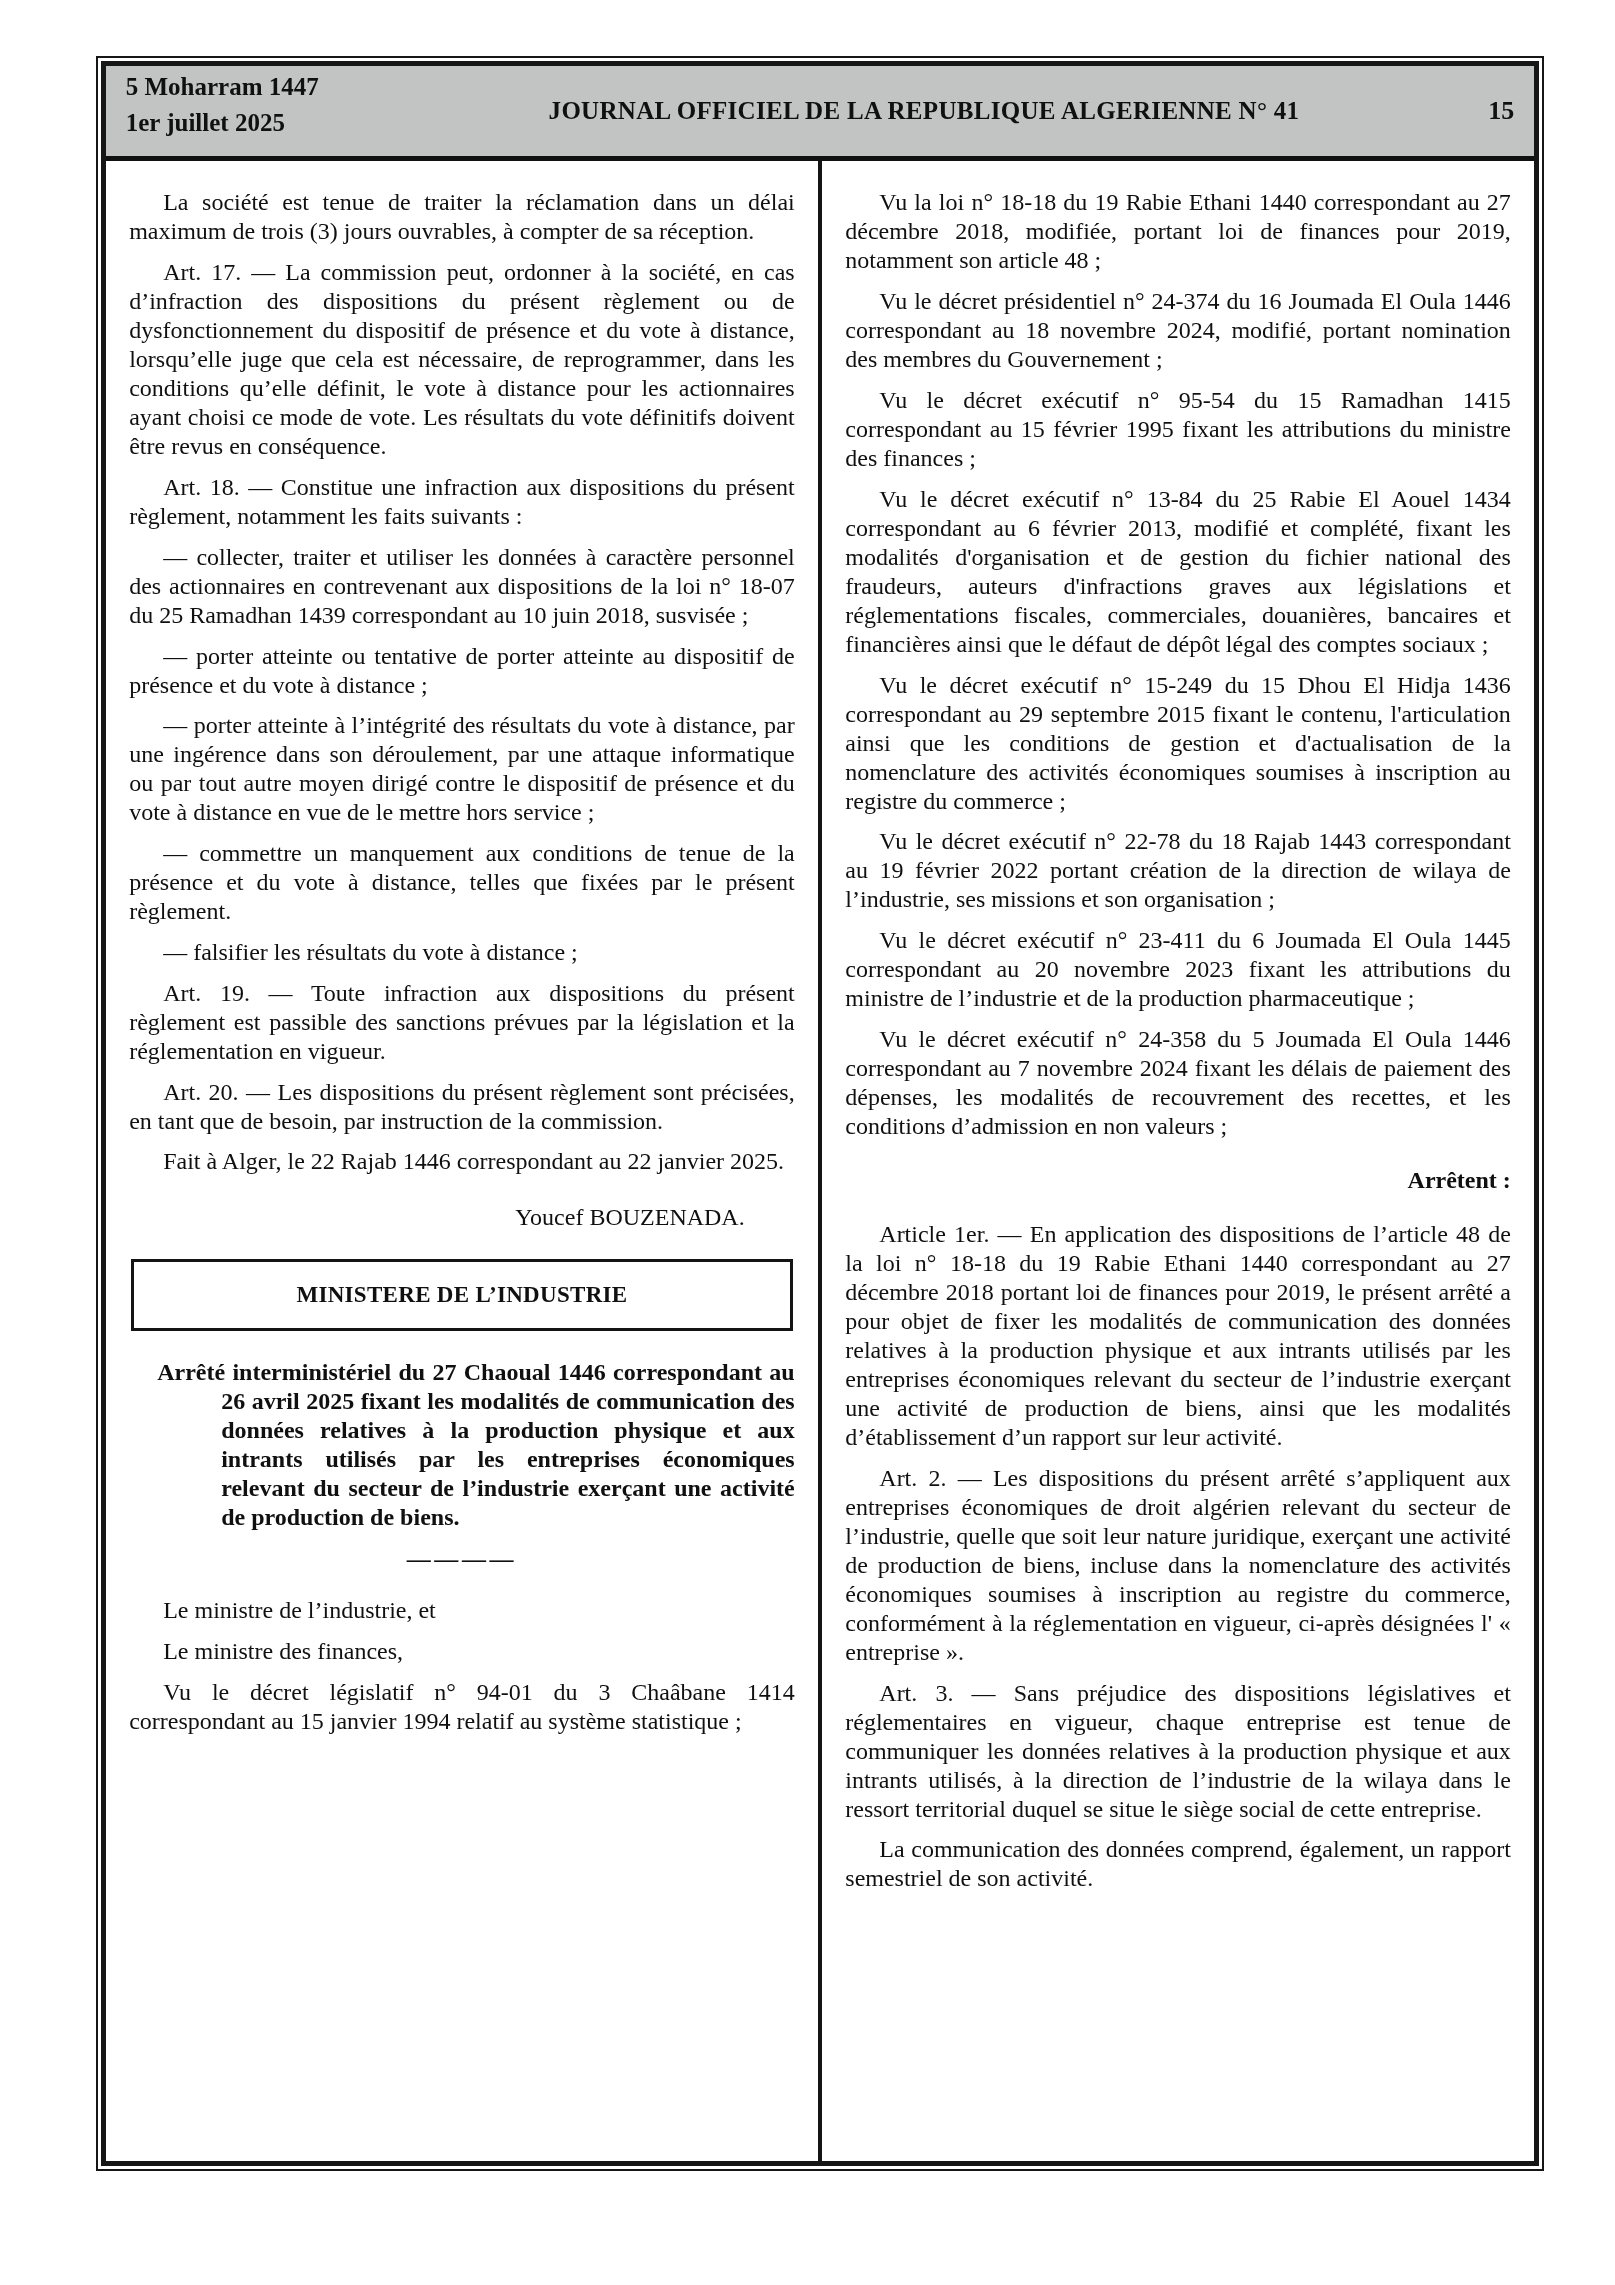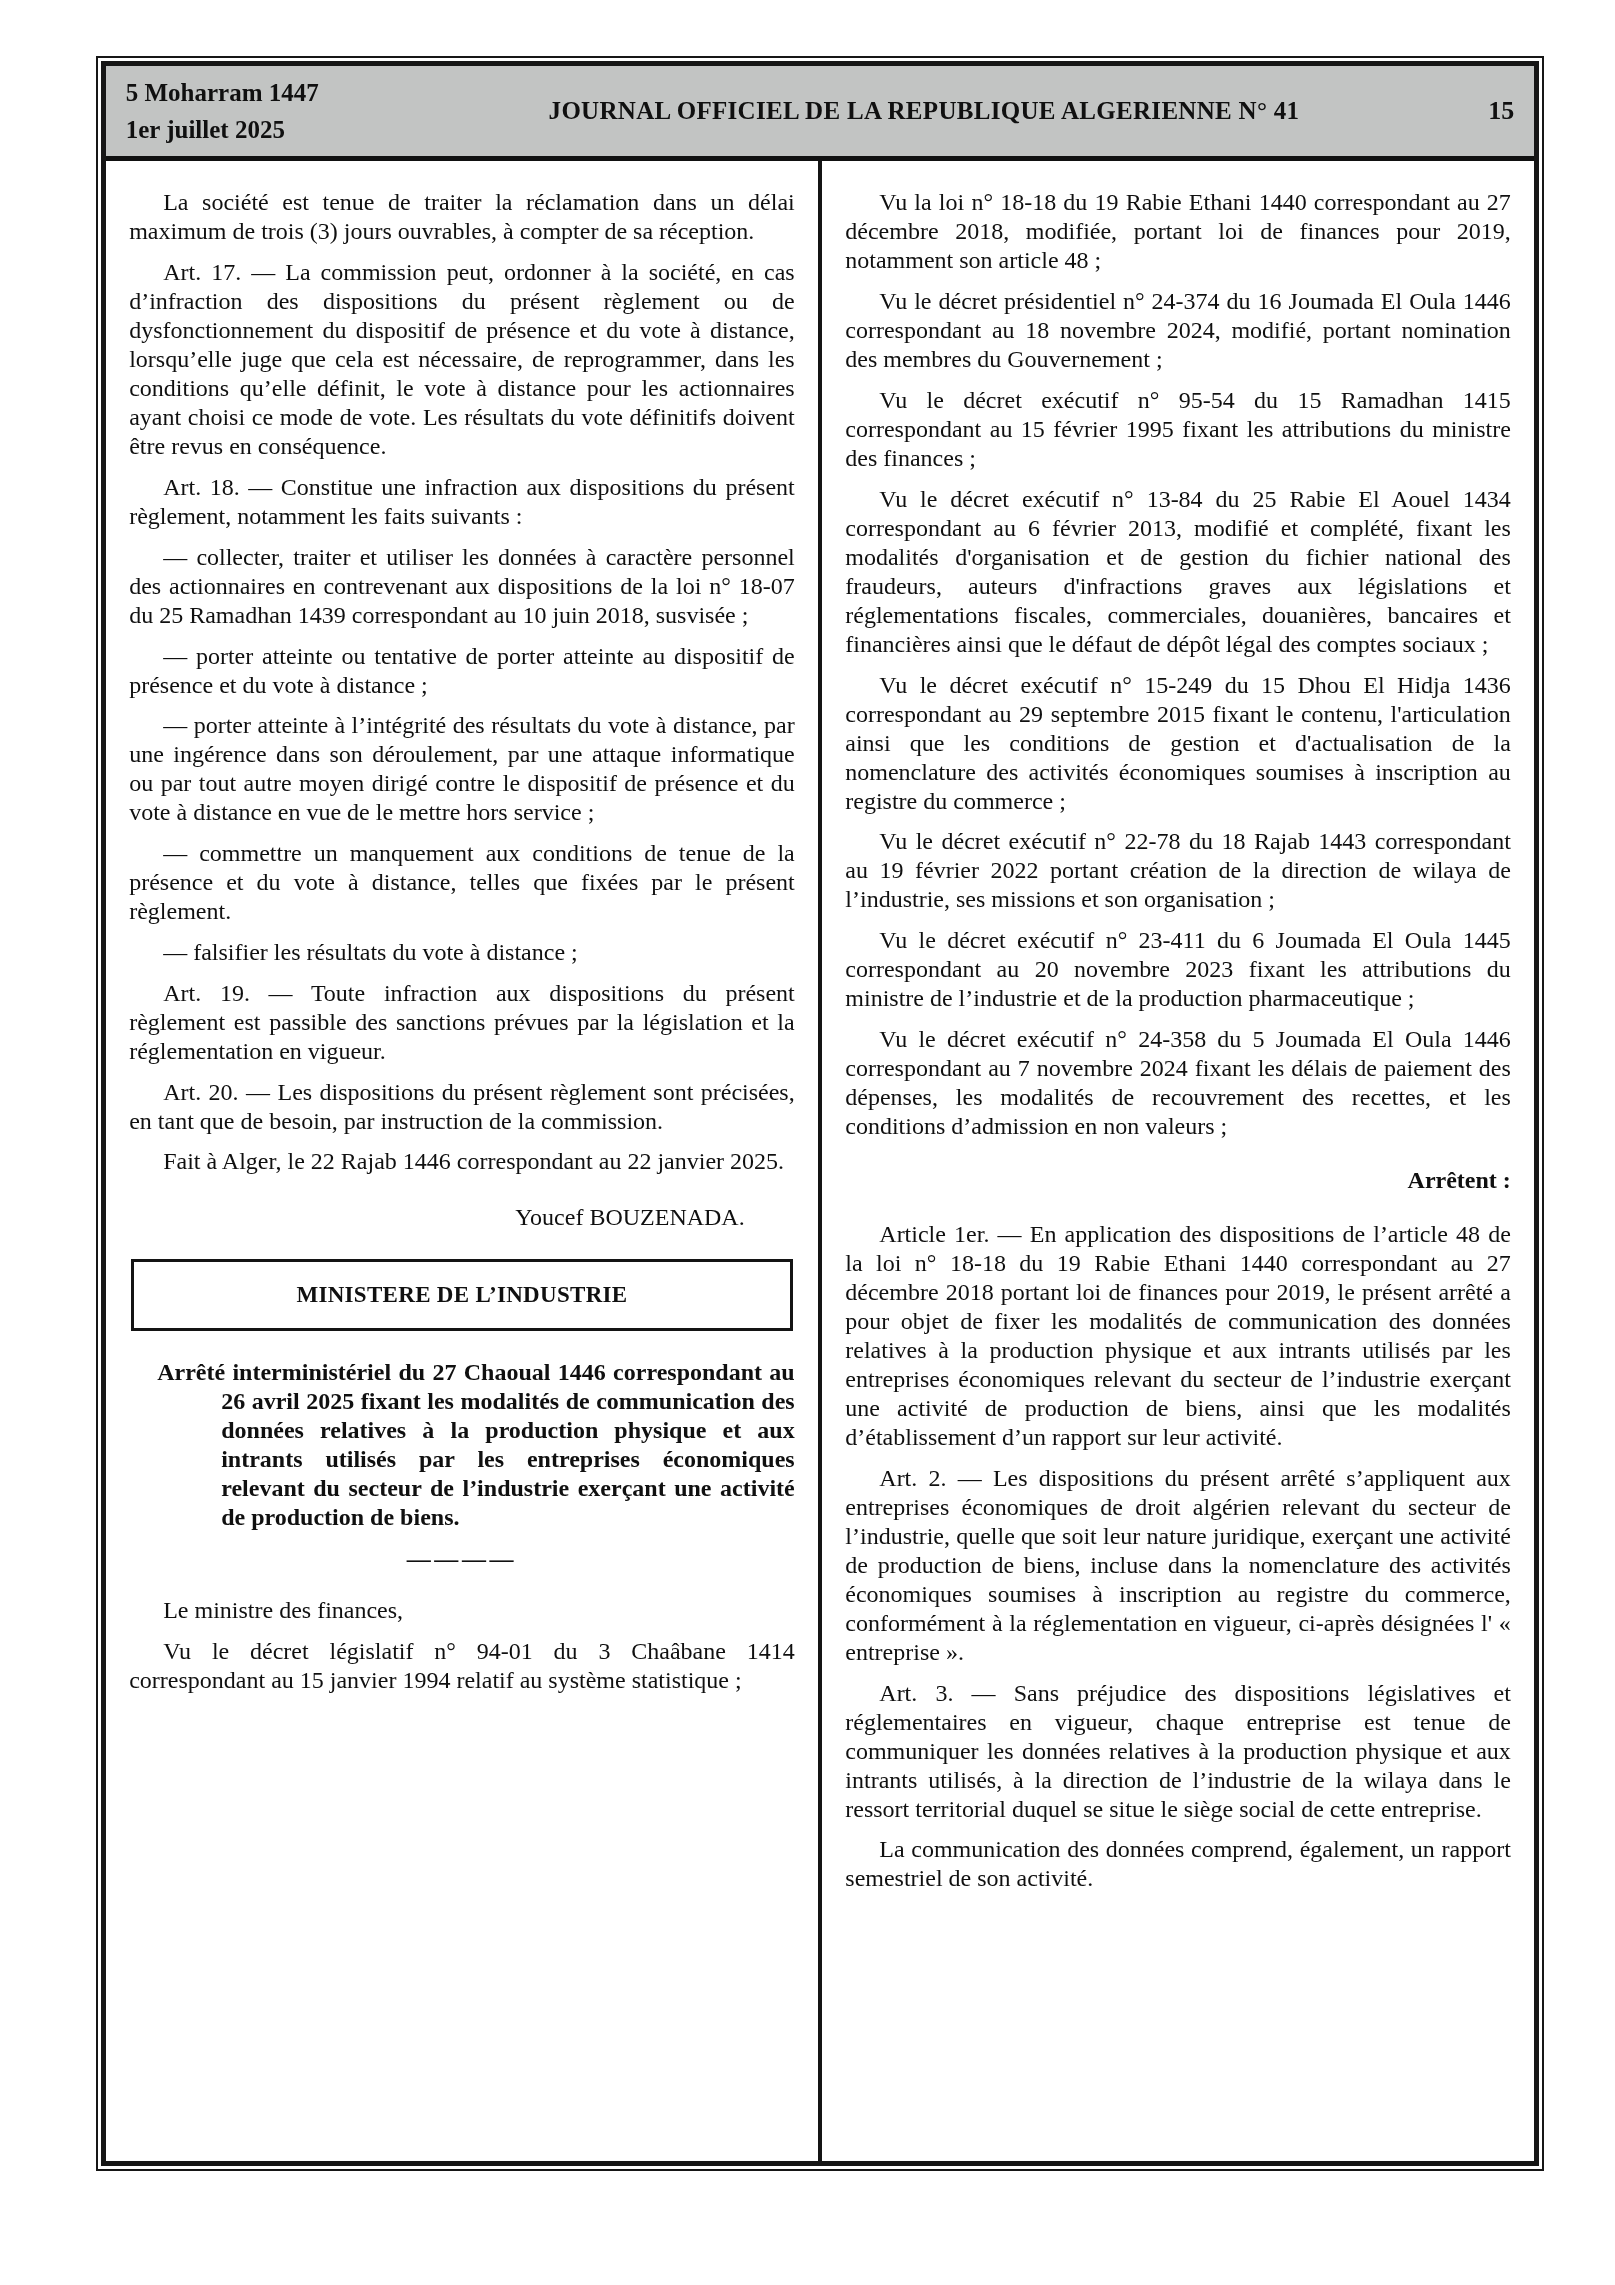--- a/index.html
+++ b/index.html
@@ -15,21 +15,21 @@
   .frame-thick{
     border:5.4px solid #161616;height:100%;box-sizing:border-box;
     display:flex;flex-direction:column;
   }
   .header{
     background:#c2c4c3;border-bottom:5.4px solid #111;
     display:flex;align-items:stretch;
     padding:5.4px 20px;height:80px;box-sizing:content-box;
     flex:0 0 auto;
   }
-  .h-left{display:flex;flex-direction:column;justify-content:center;gap:5.4px;
+  .h-left{display:flex;flex-direction:column;justify-content:flex-start;gap:5.4px;
     font-weight:bold;font-size:25px;line-height:31px;white-space:nowrap;min-width:271px;}
   .h-center{flex:1;display:flex;align-items:center;justify-content:center;
     font-weight:bold;font-size:25px;letter-spacing:0.3px;text-align:center;}
   .h-right{display:flex;align-items:center;justify-content:flex-end;
     font-weight:bold;font-size:26px;min-width:63px;}
   .content{flex:1;display:flex;align-items:stretch;overflow:hidden;}
   .col{flex:1;padding:27px 23.5px 0 23.5px;box-sizing:border-box;}
   .divider{width:3.6px;background:#141414;flex:0 0 auto;}
   .blk{
     font-size:24px;line-height:29px;margin:0 0 11.8px 0;
@@ -73,20 +73,21 @@
           <p class="blk para">— porter atteinte à l’intégrité des résultats du vote à distance, par une ingérence dans son déroulement, par une attaque informatique ou par tout autre moyen dirigé contre le dispositif de présence et du vote à distance en vue de le mettre hors service ;</p>
           <p class="blk para">— commettre un manquement aux conditions de tenue de la présence et du vote à distance, telles que fixées par le présent règlement.</p>
           <p class="blk para">— falsifier les résultats du vote à distance ;</p>
           <p class="blk para">Art. 19. — Toute infraction aux dispositions du présent règlement est passible des sanctions prévues par la législation et la réglementation en vigueur.</p>
           <p class="blk para">Art. 20. — Les dispositions du présent règlement sont précisées, en tant que de besoin, par instruction de la commission.</p>
           <p class="blk para">Fait à Alger, le 22 Rajab 1446 correspondant au 22 janvier 2025.</p>
           <p class="blk signature">Youcef BOUZENADA.</p>
           <div class="box"><span>MINISTERE DE L’INDUSTRIE</span></div>
           <p class="blk title">Arrêté interministériel du 27 Chaoual 1446 correspondant au 26 avril 2025 fixant les modalités de communication des données relatives à la production physique et aux intrants utilisés par les entreprises économiques relevant du secteur de l’industrie exerçant une activité de production de biens.</p>
           <p class="blk sep">————</p>
+          <p class="blk para">Le ministre de l’industrie, et</p>
           <p class="blk para">Le ministre des finances,</p>
           <p class="blk para">Vu le décret législatif n° 94-01 du 3 Chaâbane 1414 correspondant au 15 janvier 1994 relatif au système statistique ;</p>
         </div>
       <div class="divider"></div>
       <div class="col" id="col-right">
           <p class="blk para">Vu la loi n° 18-18 du 19 Rabie Ethani 1440 correspondant au 27 décembre 2018, modifiée, portant loi de finances pour 2019, notamment son article 48 ;</p>
           <p class="blk para">Vu le décret présidentiel n° 24-374 du 16 Joumada El Oula 1446 correspondant au 18 novembre 2024, modifié, portant nomination des membres du Gouvernement ;</p>
           <p class="blk para">Vu le décret exécutif n° 95-54 du 15 Ramadhan 1415 correspondant au 15 février 1995 fixant les attributions du ministre des finances ;</p>
           <p class="blk para">Vu le décret exécutif n° 13-84 du 25 Rabie El Aouel 1434 correspondant au 6 février 2013, modifié et complété, fixant les modalités d'organisation et de gestion du fichier national des fraudeurs, auteurs d'infractions graves aux législations et réglementations fiscales, commerciales, douanières, bancaires et financières ainsi que le défaut de dépôt légal des comptes sociaux ;</p>
           <p class="blk para">Vu le décret exécutif n° 15-249 du 15 Dhou El Hidja 1436 correspondant au 29 septembre 2015 fixant le contenu, l'articulation ainsi que les conditions de gestion et d'actualisation de la nomenclature des activités économiques soumises à inscription au registre du commerce ;</p>

